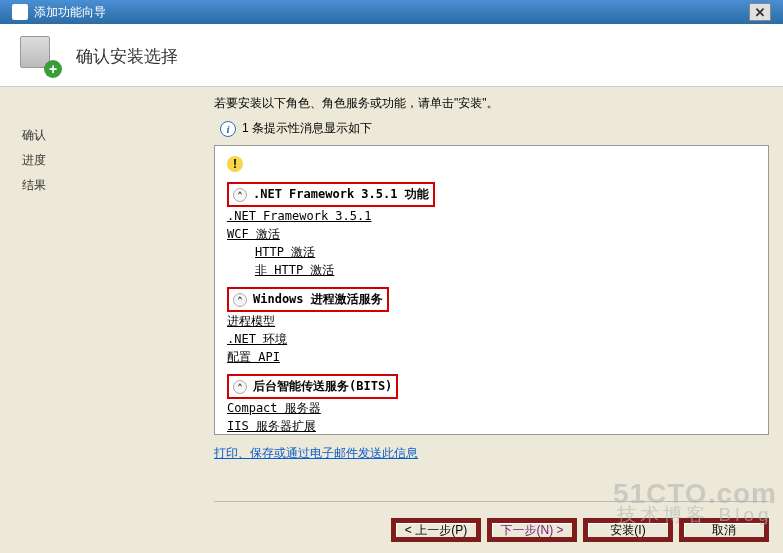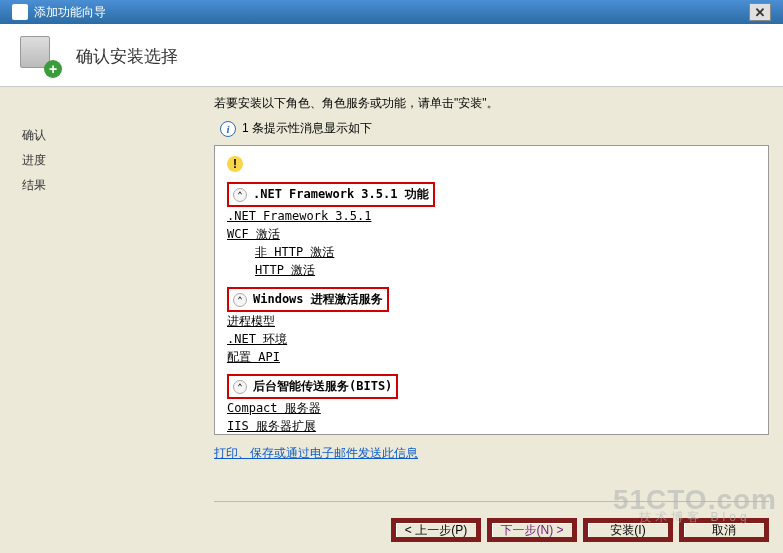--- a/index.html
+++ b/index.html
@@ -116,21 +116,21 @@
     min-width:90px; height:24px; border:5px solid #7f1d1d; background:#ece9d8;
     display:inline-flex; align-items:center; justify-content:center; font-size:12px;
     box-shadow:1px 1px 0 #fff inset;
   }
   .btn.disabled { color:#701a75; }
   .divider-hr { border:none; border-top:1px solid #bbb; margin:4px 0 10px 0; position:absolute; left:14px; right:14px; bottom:40px;}
   .watermark {
     position:absolute; right:6px; bottom:30px; font-family:Arial; font-size:28px; font-weight:bold;
     color:rgba(180,180,180,0.6); letter-spacing:1px; pointer-events:none; line-height:0.9; text-align:center;
   }
-  .watermark small { display:block; font-size:12px; font-weight:normal; letter-spacing:4px;}
+  .watermark small { display:block; font-size:19px; font-weight:normal; letter-spacing:4px;}
 </style>
 </head>
 <body>
 
 <div class="titlebar">
   <div class="titlebar-left">
     <div class="title-icon"></div>
     <span>添加功能向导</span>
   </div>
   <div class="close">✕</div>
@@ -173,22 +173,22 @@
           <div class="section">
             <div class="section-header">
               <span class="redbox">
                 <span class="chev">⌃</span>
                 <span>.NET Framework 3.5.1 功能</span>
               </span>
             </div>
             <div class="sub-items">
               <div>.NET Framework 3.5.1</div>
               <div>WCF 激活</div>
+              <div class="sub-indent">HTTP 激活</div>
               <div class="sub-indent">非 HTTP 激活</div>
-              <div class="sub-indent">HTTP 激活</div>
             </div>
           </div>
           <div class="section">
             <div class="section-header">
               <span class="redbox">
                 <span class="chev">⌃</span>
                 <span>Windows 进程激活服务</span>
               </span>
             </div>
             <div class="sub-items">

